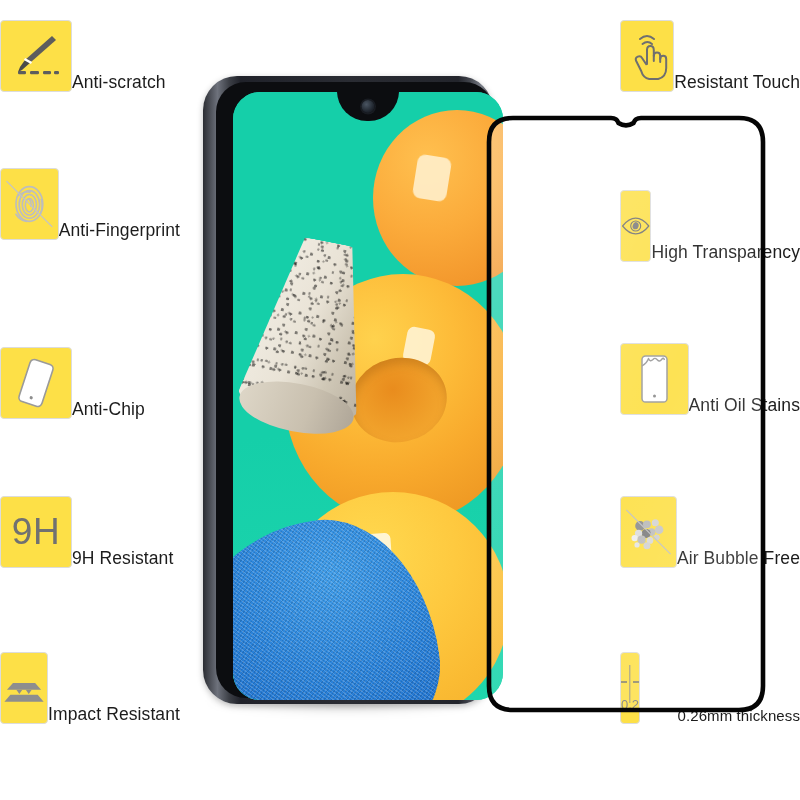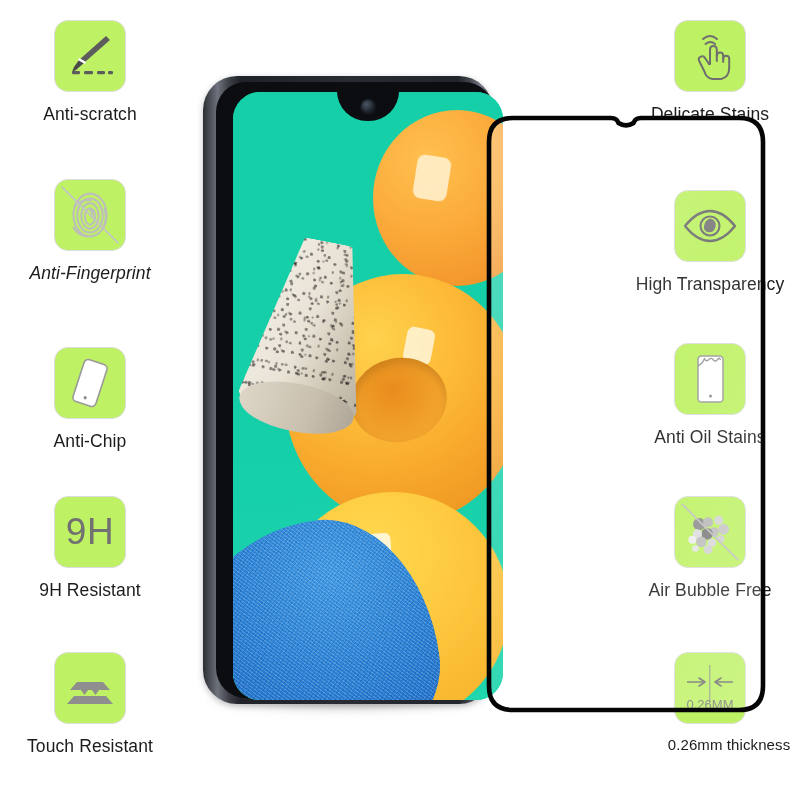--- a/index.html
+++ b/index.html
@@ -12,28 +12,28 @@
   }
   .stage{position:absolute;inset:0;}
 
   
   .col{position:absolute;width:180px;display:flex;flex-direction:column;align-items:center;}
   .col.left{left:0;top:0;}
   .col.right{right:0;top:0;}
 
   .feature{
     width:180px;
-    display:flex;flex-direction:column;align-items:center;
+    display:flex;align-items:flex-end;
     box-sizing:border-box;
   }
   .icon-box{
     width:72px;height:72px;
     border:1.4px solid #dcdcdc;
-    border-radius:14px;
-    background:#bef264;
+    border-radius:4px;
+    background:#fde047;
     display:flex;align-items:center;justify-content:center;
     box-sizing:border-box;
     position:relative;
     overflow:hidden;
   }
   .feature-label{
     margin-top:13px;
     font-size:17.5px;
     color:#1c1c1c;
     letter-spacing:.1px;
@@ -176,21 +176,21 @@
             <rect x="9" y="42" width="8" height="3.2" rx="1.2"></rect>
             <rect x="21" y="42" width="9" height="3.2" rx="1.2"></rect>
             <rect x="34" y="42" width="8" height="3.2" rx="1.2"></rect>
             <rect x="45" y="42" width="5" height="3.2" rx="1.2"></rect>
           </g>
         </svg>
       </div>
       <div class="feature-label">Anti-scratch</div>
     </div>
 
-    <div class="feature" style="position:absolute;top:179px;left:0;font-style:italic;">
+    <div class="feature" style="position:absolute;top:168px;left:0;">
       <div class="icon-box">
         <svg class="ic" width="72" height="72" viewBox="0 0 72 72">
           <g fill="none" stroke="#bdbdbd" stroke-width="2.1" stroke-linecap="round">
             <ellipse cx="36" cy="36" rx="17" ry="22"></ellipse>
             <ellipse cx="36" cy="36.5" rx="13" ry="17.5"></ellipse>
             <ellipse cx="36" cy="37" rx="9" ry="13"></ellipse>
             <ellipse cx="36" cy="37.5" rx="5.2" ry="8.5"></ellipse>
             <path d="M36 30 q3 4 2.2 9"></path>
             <path d="M21 26 q8 -7 16 -5"></path>
             <path d="M19 49 q5 8 14 9"></path>
@@ -223,40 +223,40 @@
 
     <div class="feature" style="position:absolute;top:652px;left:0;">
       <div class="icon-box">
         <svg class="ic" width="54" height="48" viewBox="0 0 54 48">
           <path d="M14 18 L40 18 L47 26 L7 26 Z" fill="#8e8e8e"></path>
           <path d="M11 32 L43 32 L50 40 L4 40 Z" fill="#8e8e8e"></path>
           <path d="M18 26 L25 26 L21.5 31 Z" fill="#8e8e8e"></path>
           <path d="M29 26 L36 26 L32.5 31 Z" fill="#8e8e8e"></path>
         </svg>
       </div>
-      <div class="feature-label">Touch Resistant</div>
+      <div class="feature-label">Impact Resistant</div>
     </div>
   </div>
 
   <div class="col right">
 
     <div class="feature" style="position:absolute;top:20px;right:0;">
       <div class="icon-box">
         <svg class="ic" width="50" height="52" viewBox="0 0 50 52">
           <g fill="none" stroke="#6f6f6f" stroke-width="2" stroke-linecap="round" stroke-linejoin="round">
             <path d="M18 9 q7 -6 14 0"></path>
             <path d="M20.5 14 q5 -4 9.5 0"></path>
             <path d="M25 20 v14"></path>
             <path d="M25 20 q0 -4 3.4 -4 q3.4 0 3.4 4 v11"></path>
             <path d="M31.8 26 q0 -3.4 3.2 -3.4 q3.2 0 3.2 3.4 v6"></path>
             <path d="M38.2 29 q0 -3.2 3 -3.2 q3 0 3 3.2 v9 q0 9 -8 11 h-9 q-6 -1 -8 -8 l-5 -10 q-1.4 -3 1.6 -4.4 q2.8 -1.2 4.4 1.6 l4 6"></path>
           </g>
         </svg>
       </div>
-      <div class="feature-label">Delicate Stains</div>
+      <div class="feature-label">Resistant Touch</div>
     </div>
 
     <div class="feature" style="position:absolute;top:190px;right:0;">
       <div class="icon-box">
         <svg class="ic" width="56" height="40" viewBox="0 0 56 40">
           <path d="M3 20 q12 -15 25 -15 q13 0 25 15 q-12 15 -25 15 q-13 0 -25 -15 Z" fill="none" stroke="#6f6f6f" stroke-width="2.3" stroke-linejoin="round"></path>
           <circle cx="28" cy="20" r="9.5" fill="none" stroke="#6f6f6f" stroke-width="2.1"></circle>
           <path d="M28 12.5 q7 1.5 5.5 8.5 q-1.5 6.5 -8.5 5 q-4.5 -2 -2.5 -8 q1.5 -4.2 5.5 -5.5 Z" fill="#7a7a7a"></path>
         </svg>
       </div>

